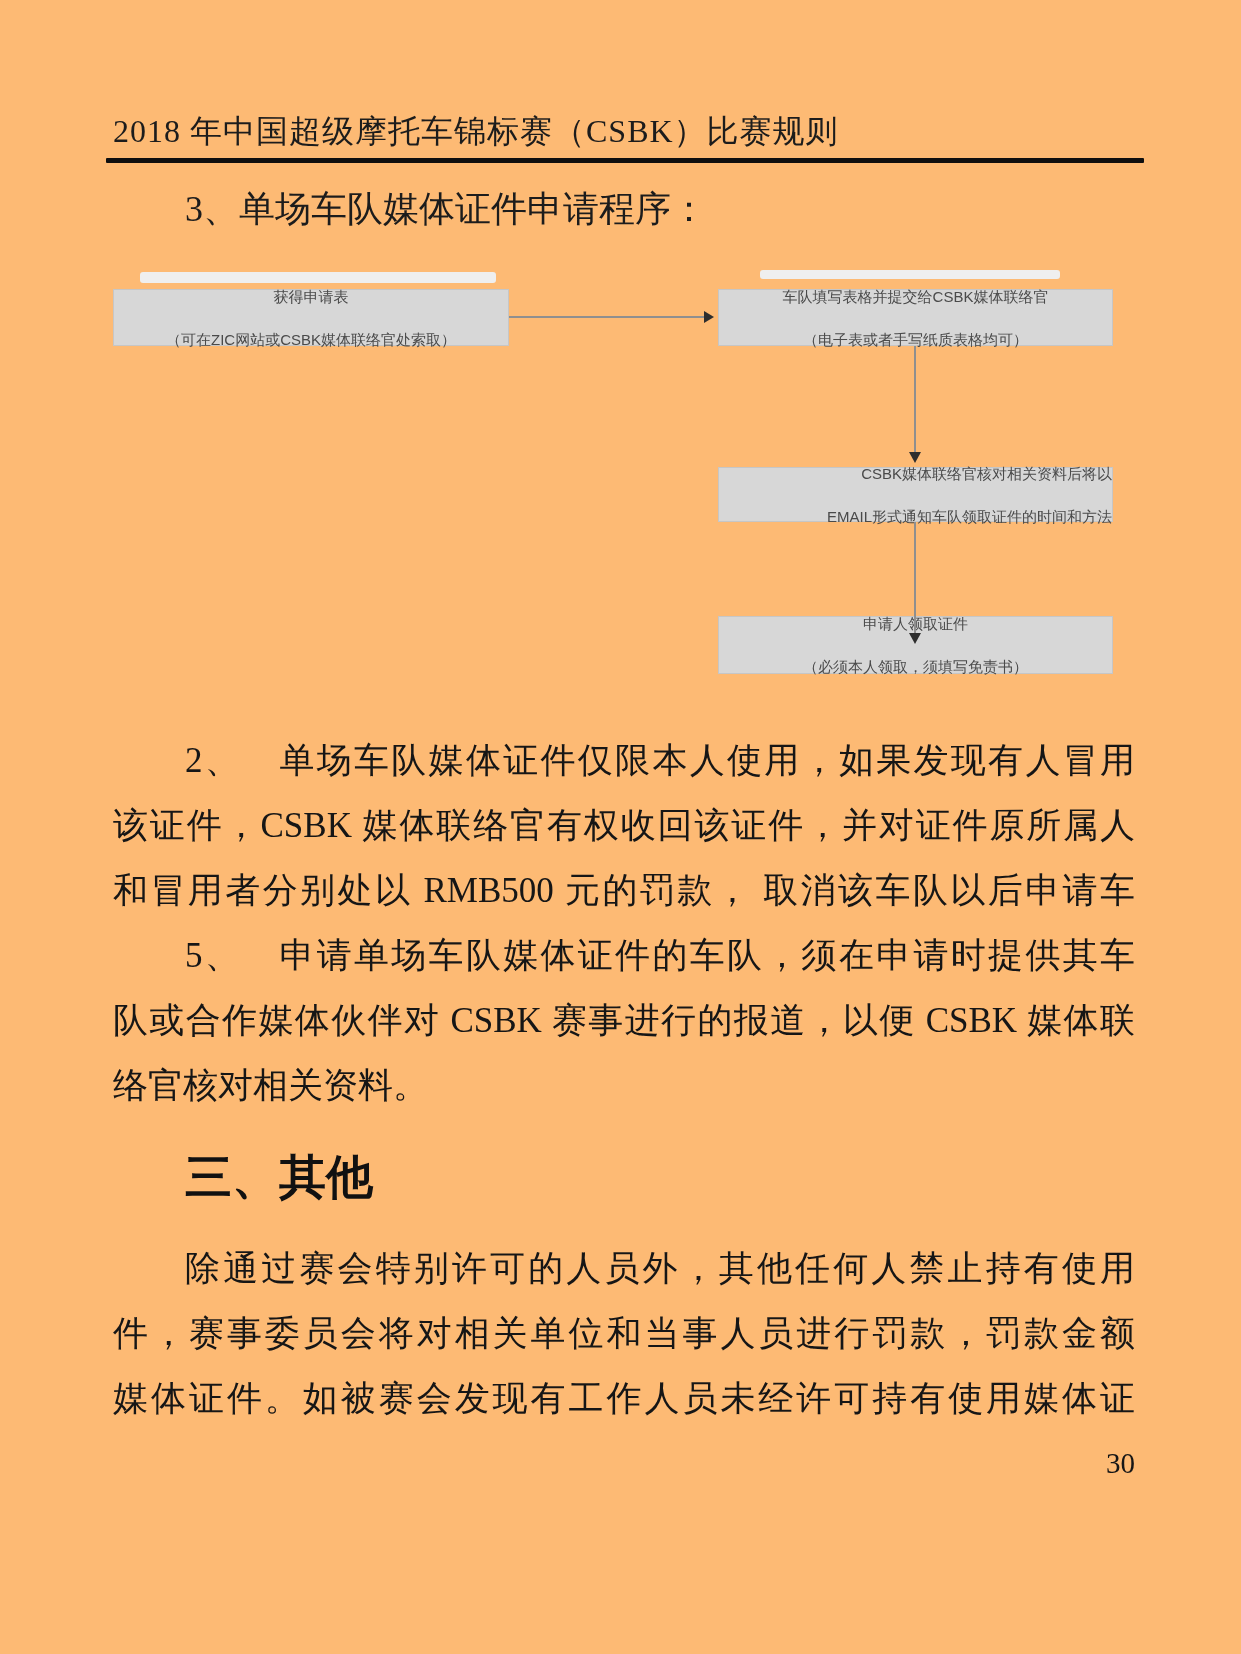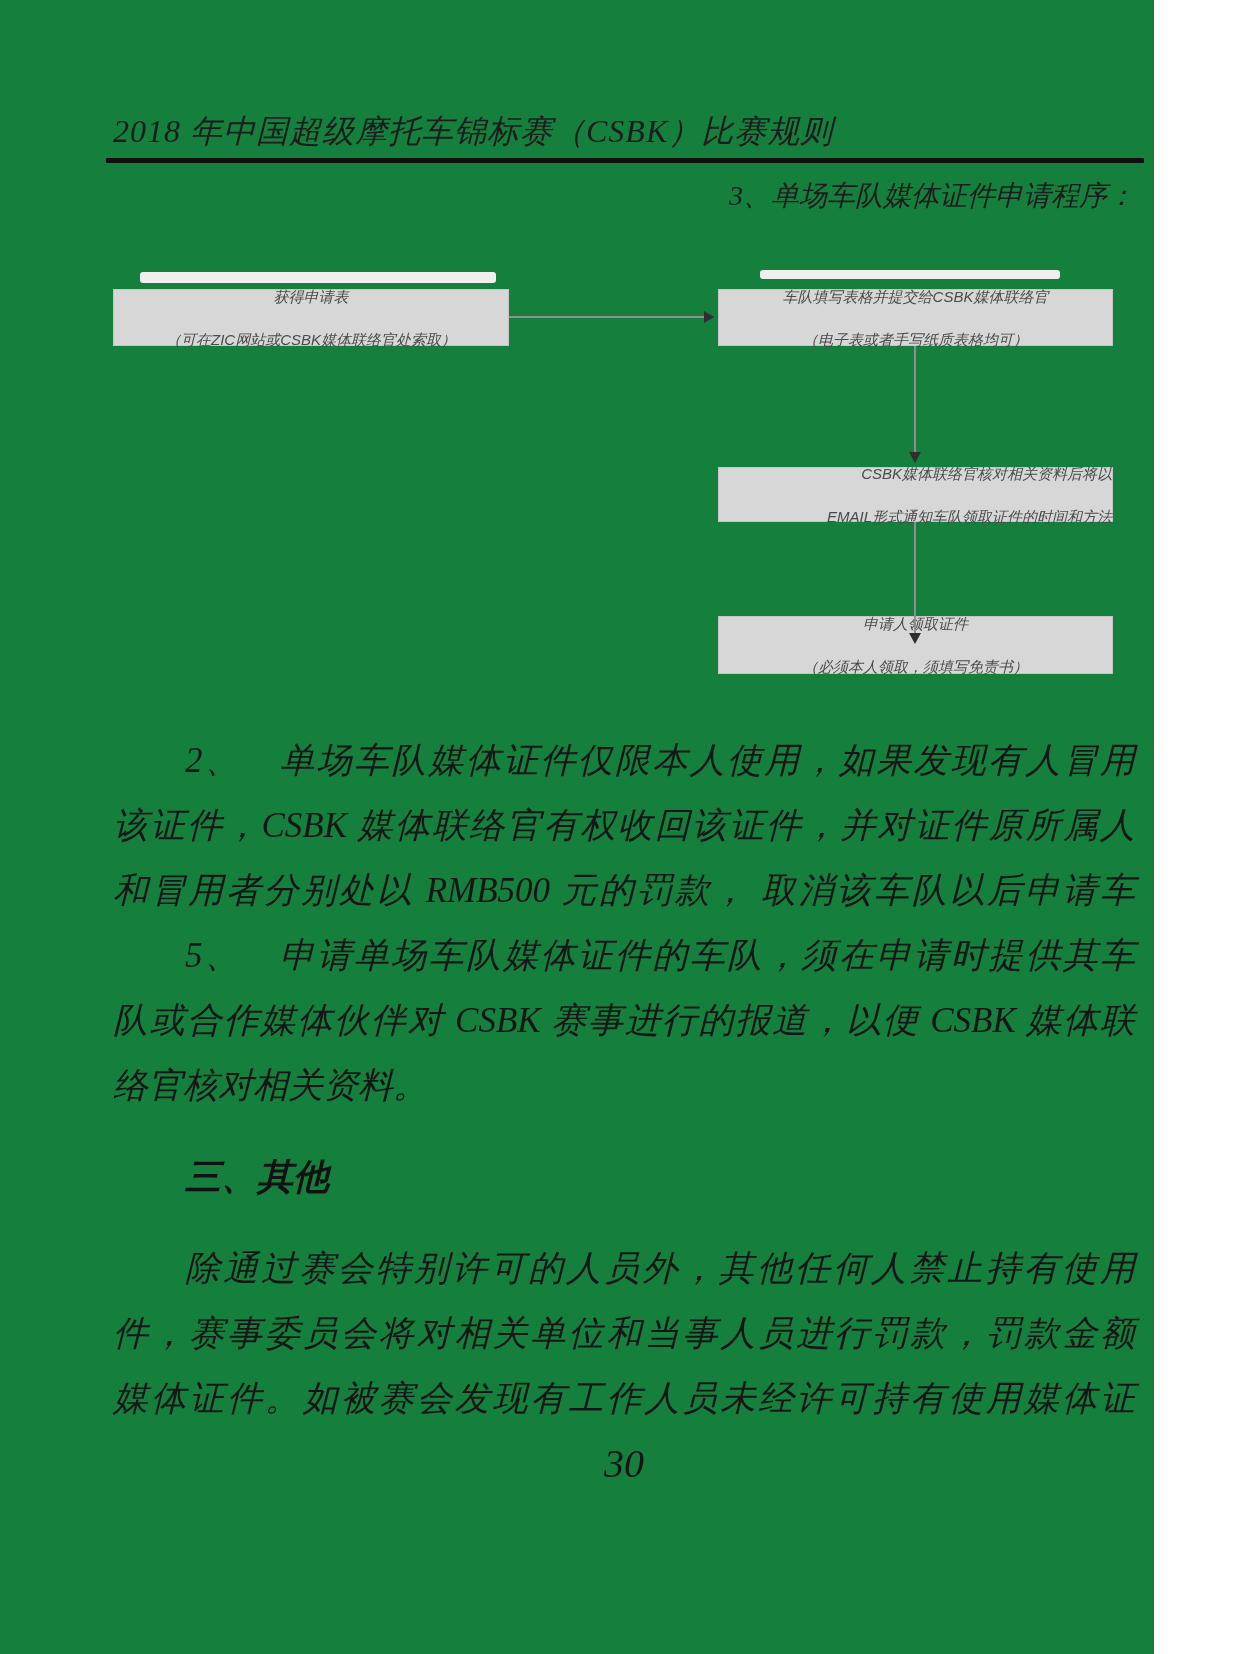--- a/index.html
+++ b/index.html
@@ -1,38 +1,37 @@
 <!DOCTYPE html>
 <html><head>
 <meta charset="utf-8">
 <style>
   html,body{margin:0;padding:0;background:#ffffff;}
   .page{
     position:relative;
-    width:1154px;height:1654px;
-    background:#15803d;
+    width:1241px;height:1654px;
+    background:#fdba74;
     overflow:hidden;
     font-family:"Liberation Serif","DejaVu Serif",serif;
     color:#1c1c1c;
-    font-style:italic;
   }
   
   .header-title{
     position:absolute;left:113px;top:110px;width:1030px;
     font-size:32px;line-height:42px;letter-spacing:1px;
     white-space:nowrap;
   }
   .header-rule{
     position:absolute;left:106px;top:158px;width:1038px;height:5px;
     background:#0f0f0f;border-radius:1px;
   }
   
   .section-heading{
-    position:absolute;left:185px;top:173px;width:950px;
-    font-size:28px;line-height:46px;white-space:nowrap;text-align:right;
+    position:absolute;left:185px;top:186px;width:950px;
+    font-size:36px;line-height:46px;white-space:nowrap;
   }
   
   .flow-box{
     position:absolute;
     background:#d7d7d7;border:1px solid #c6c6c6;box-sizing:border-box;
     font-family:"Liberation Sans","DejaVu Sans",sans-serif;
     font-size:15px;line-height:19px;color:#4a4a4a;
     text-align:center;
     filter:blur(0.55px);
     display:flex;flex-direction:column;justify-content:center;gap:24px;
@@ -73,25 +72,25 @@
   .para-line{
     height:65px;line-height:65px;
     text-align:justify;text-align-last:justify;
     white-space:nowrap;overflow:visible;
   }
   .para-line.first{padding-left:72px;}
   .para-line.last{text-align-last:left;}
   .sub-heading{
     height:90px;line-height:62px;padding-top:28px;padding-left:72px;
     font-family:"Liberation Sans","DejaVu Sans",sans-serif;
-    font-weight:700;font-size:36px;color:#111;
+    font-weight:700;font-size:47px;color:#111;
     box-sizing:content-box;
   }
   .page-number{
-    height:65px;line-height:65px;text-align:center;font-size:40px;
+    height:65px;line-height:65px;text-align:right;font-size:29px;
   }
 </style>
 </head>
 <body>
 
 <div class="page">
 
   <div class="header-title">2018 年中国超级摩托车锦标赛（CSBK）比赛规则</div>
   <div class="header-rule"></div>
 

